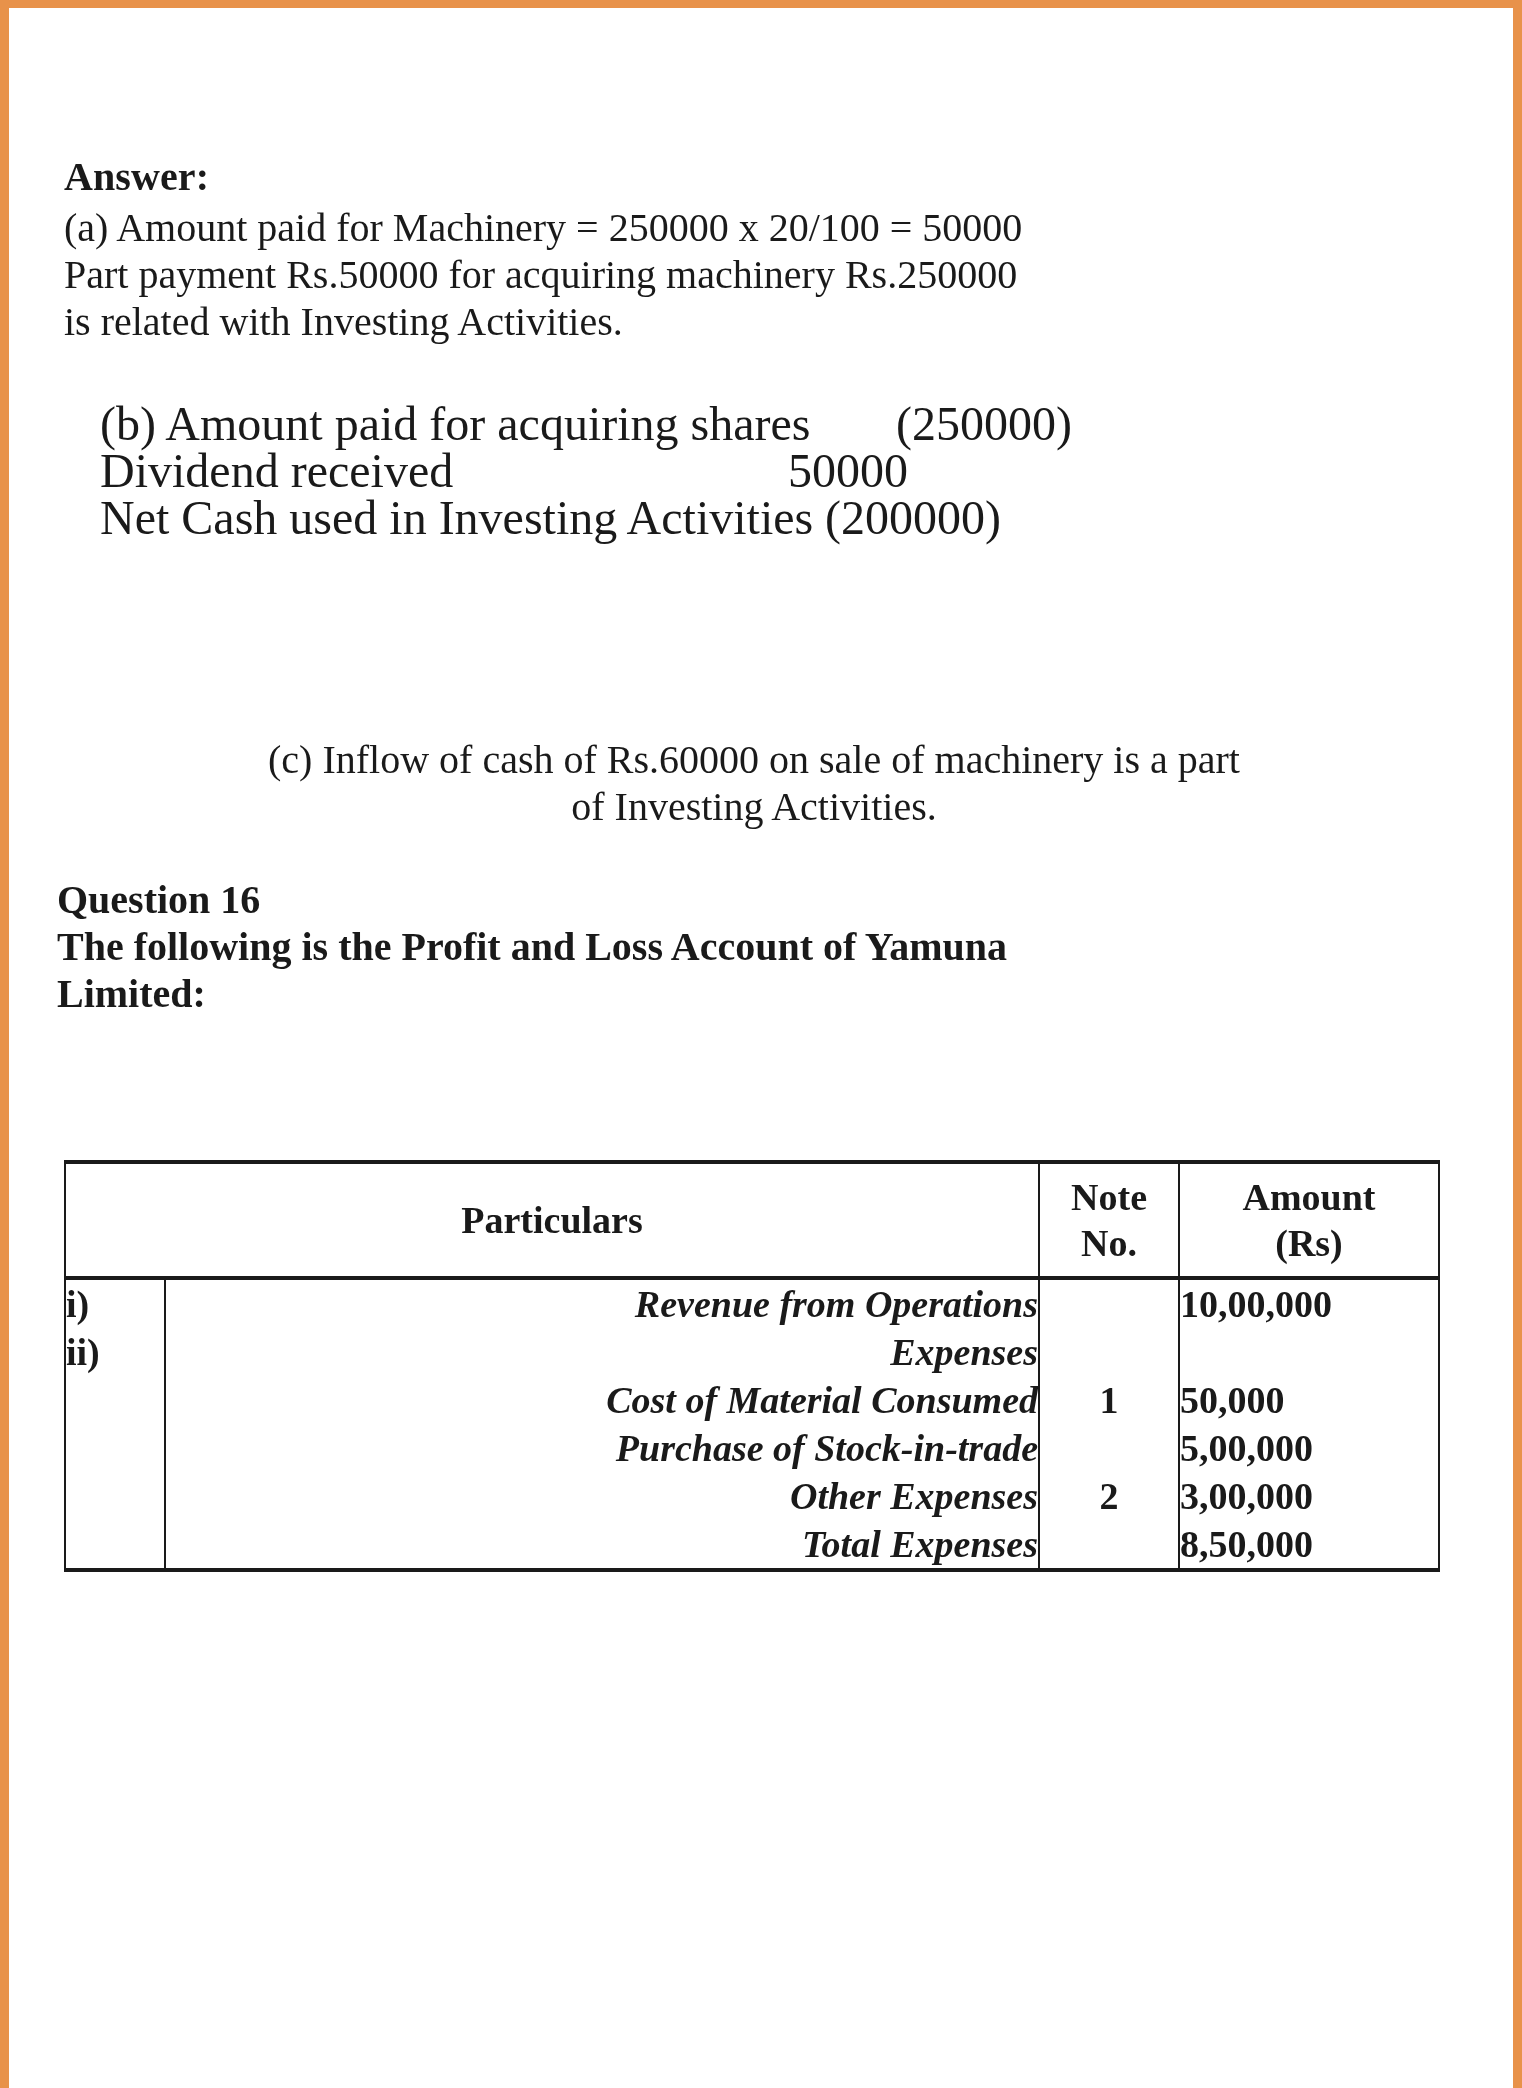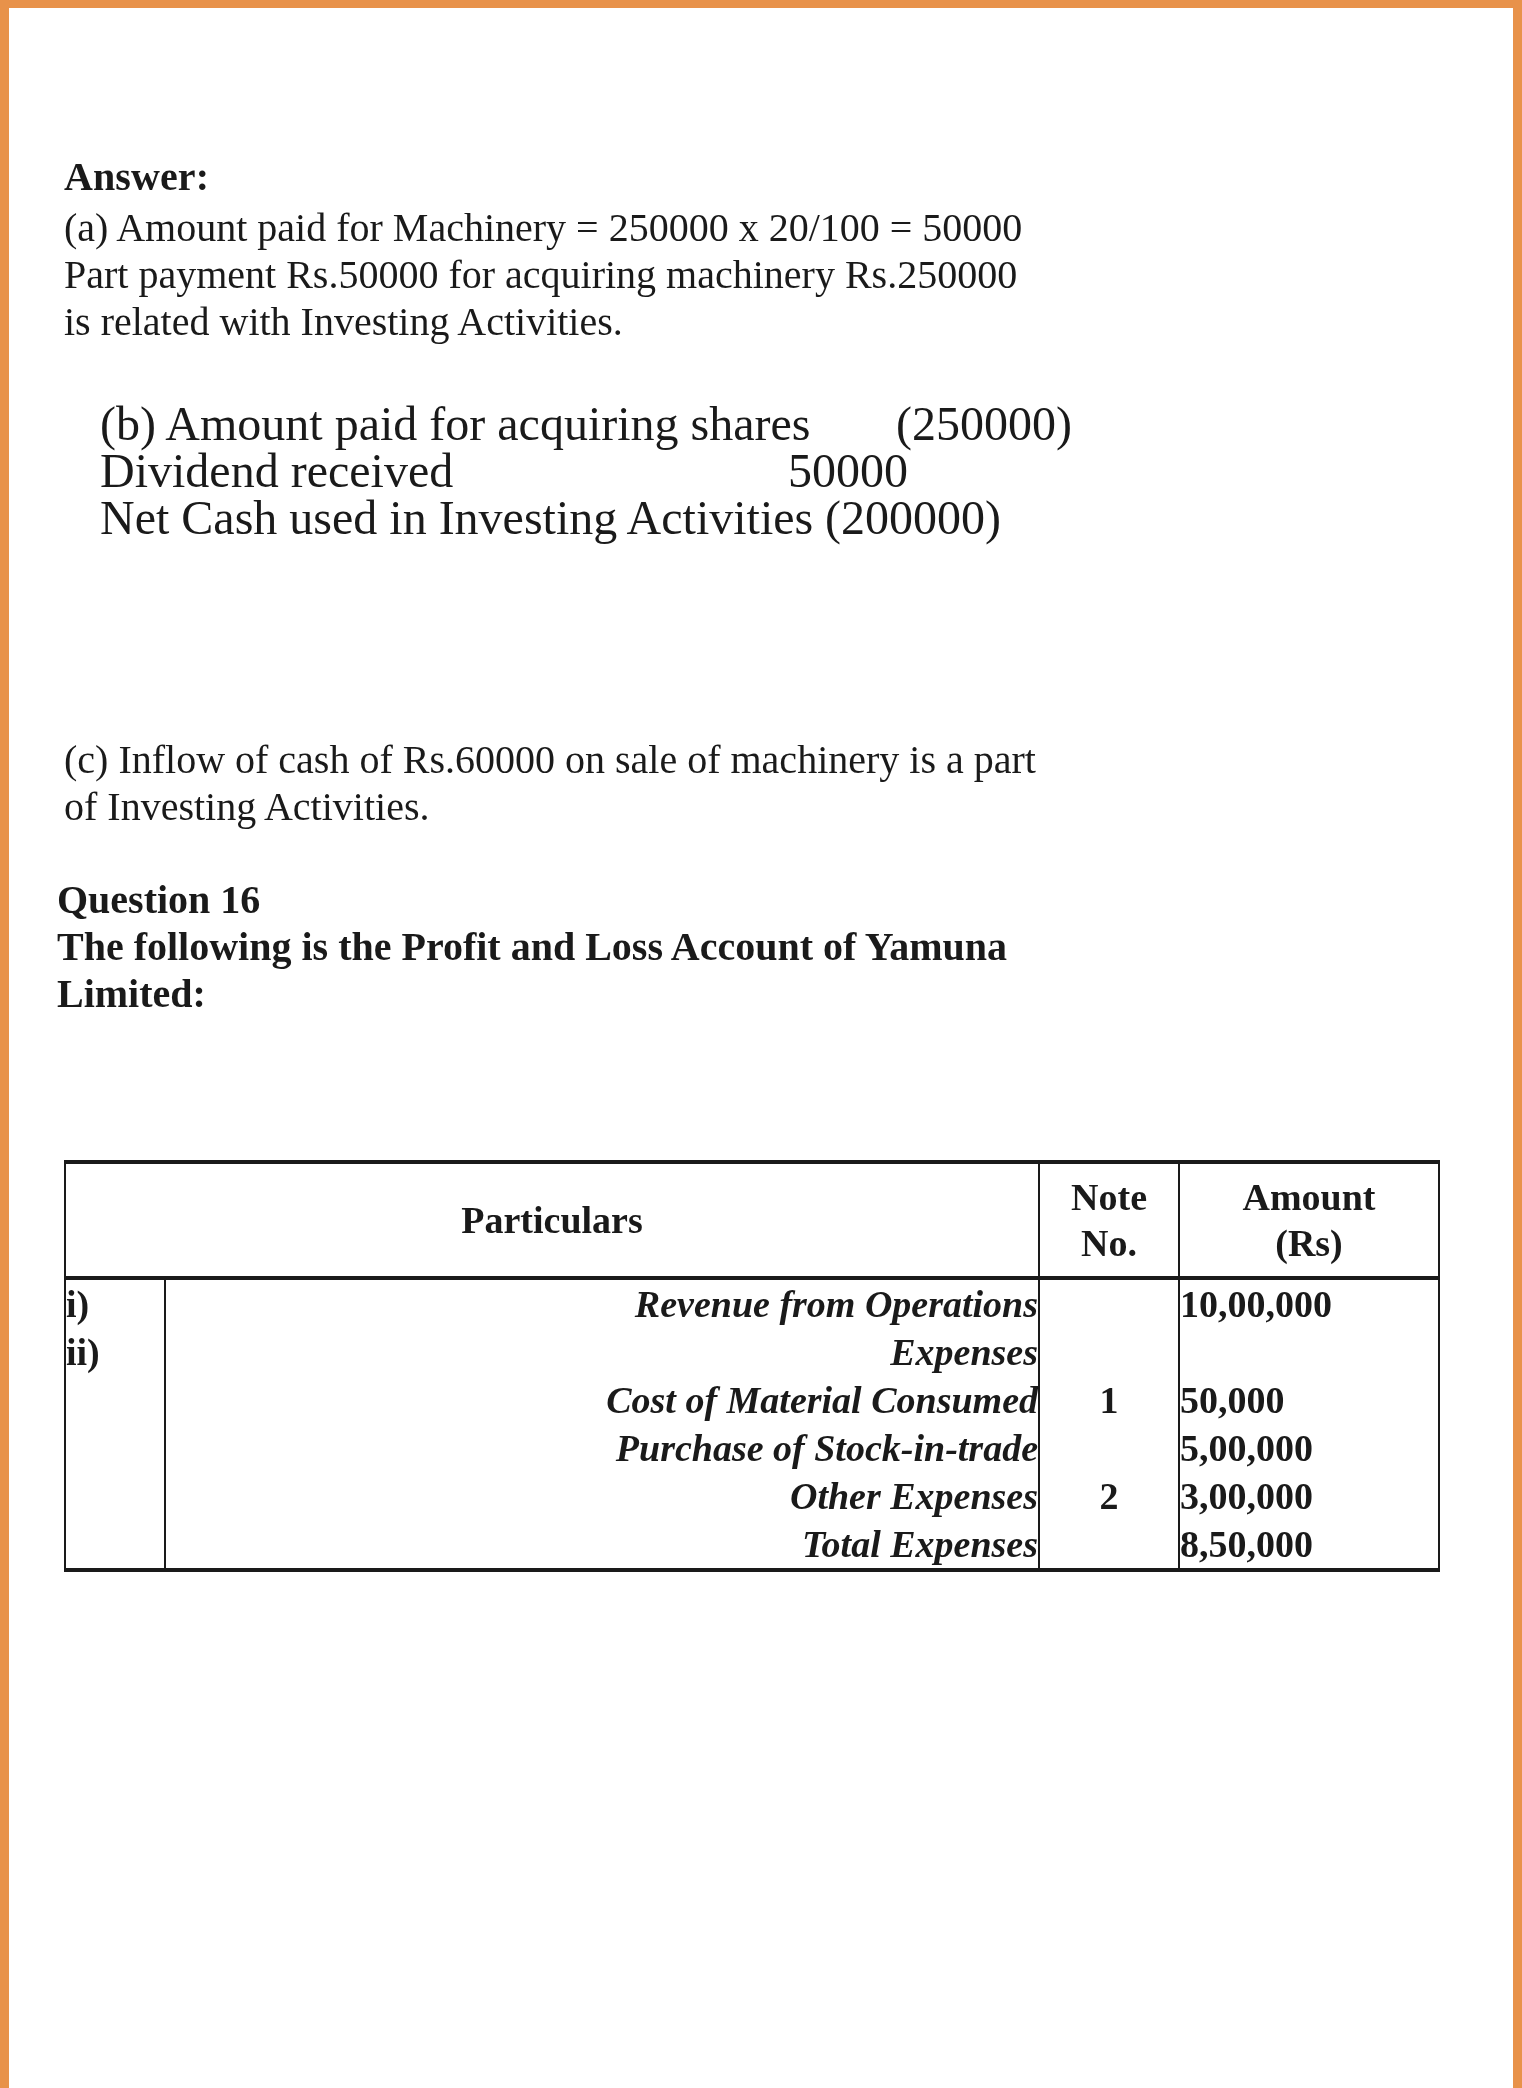--- a/index.html
+++ b/index.html
@@ -82,21 +82,21 @@
   .bl-val {
     position: absolute;
     top: 0;
   }
   .bl-val.v1 { left: 796px; }
   .bl-val.v2 { left: 688px; }
   .bl-val.v3 { left: 725px; }
 
   
   .blk-c { top: 584px; }
-  .blk-d { top: 728px; }
+  .blk-d { top: 728px; text-align: center; }
 
   
   .qblk {
     position: absolute;
     left: 0;
     top: 868px;
     font-size: 40px;
     line-height: 47px;
     font-weight: bold;
     width: 1380px;

